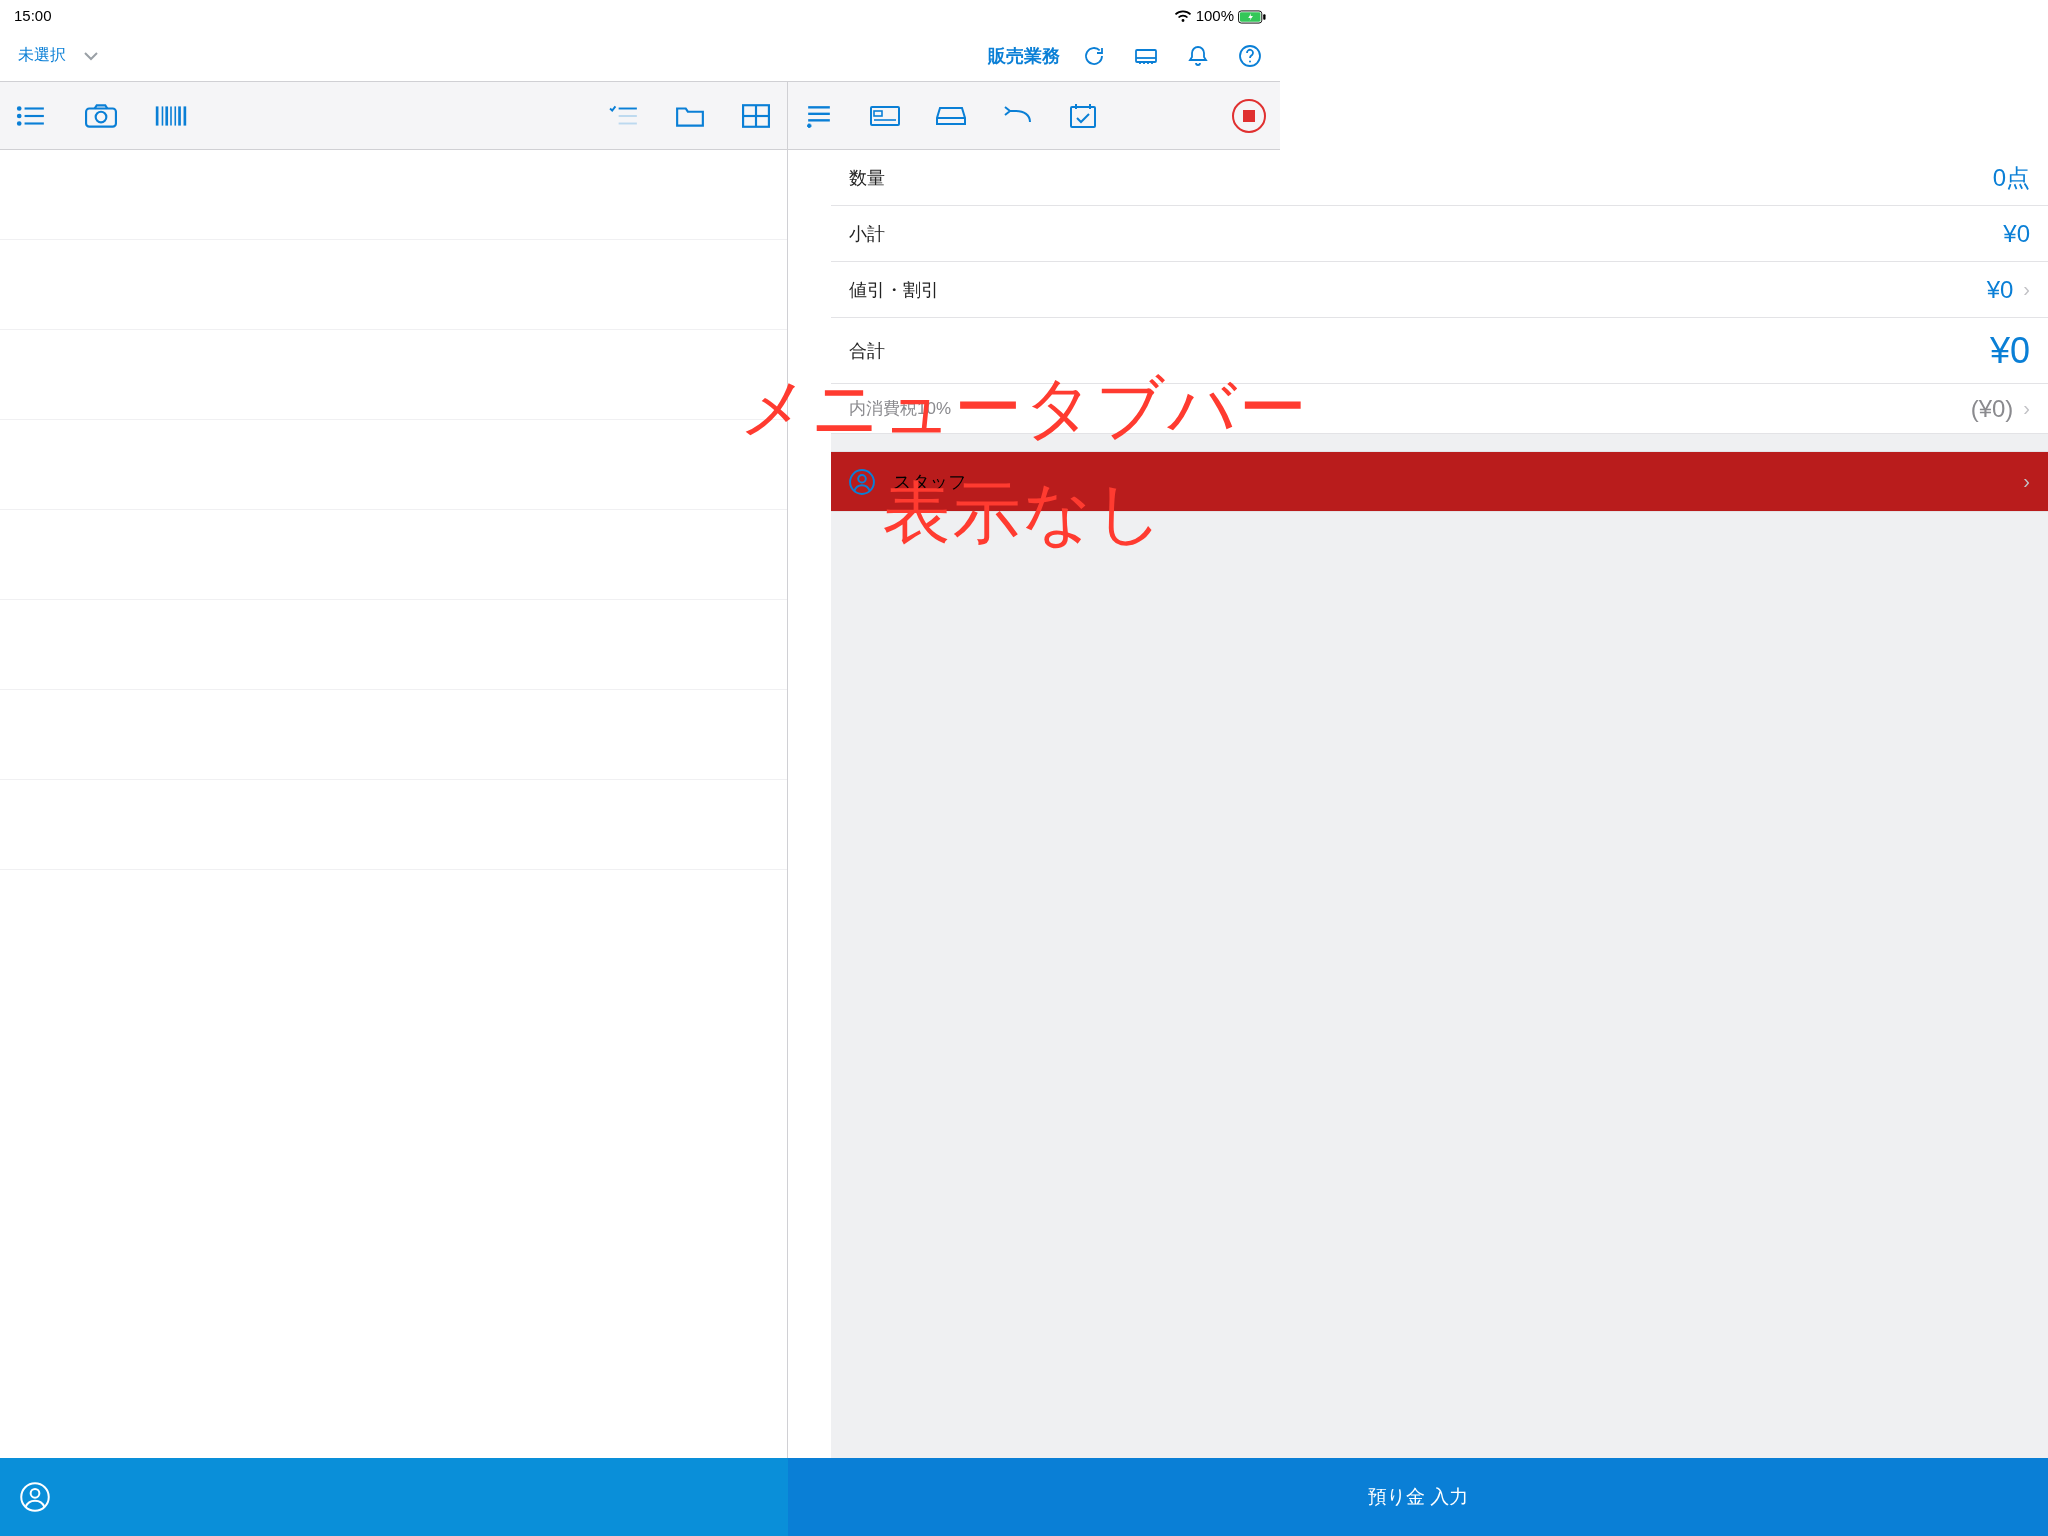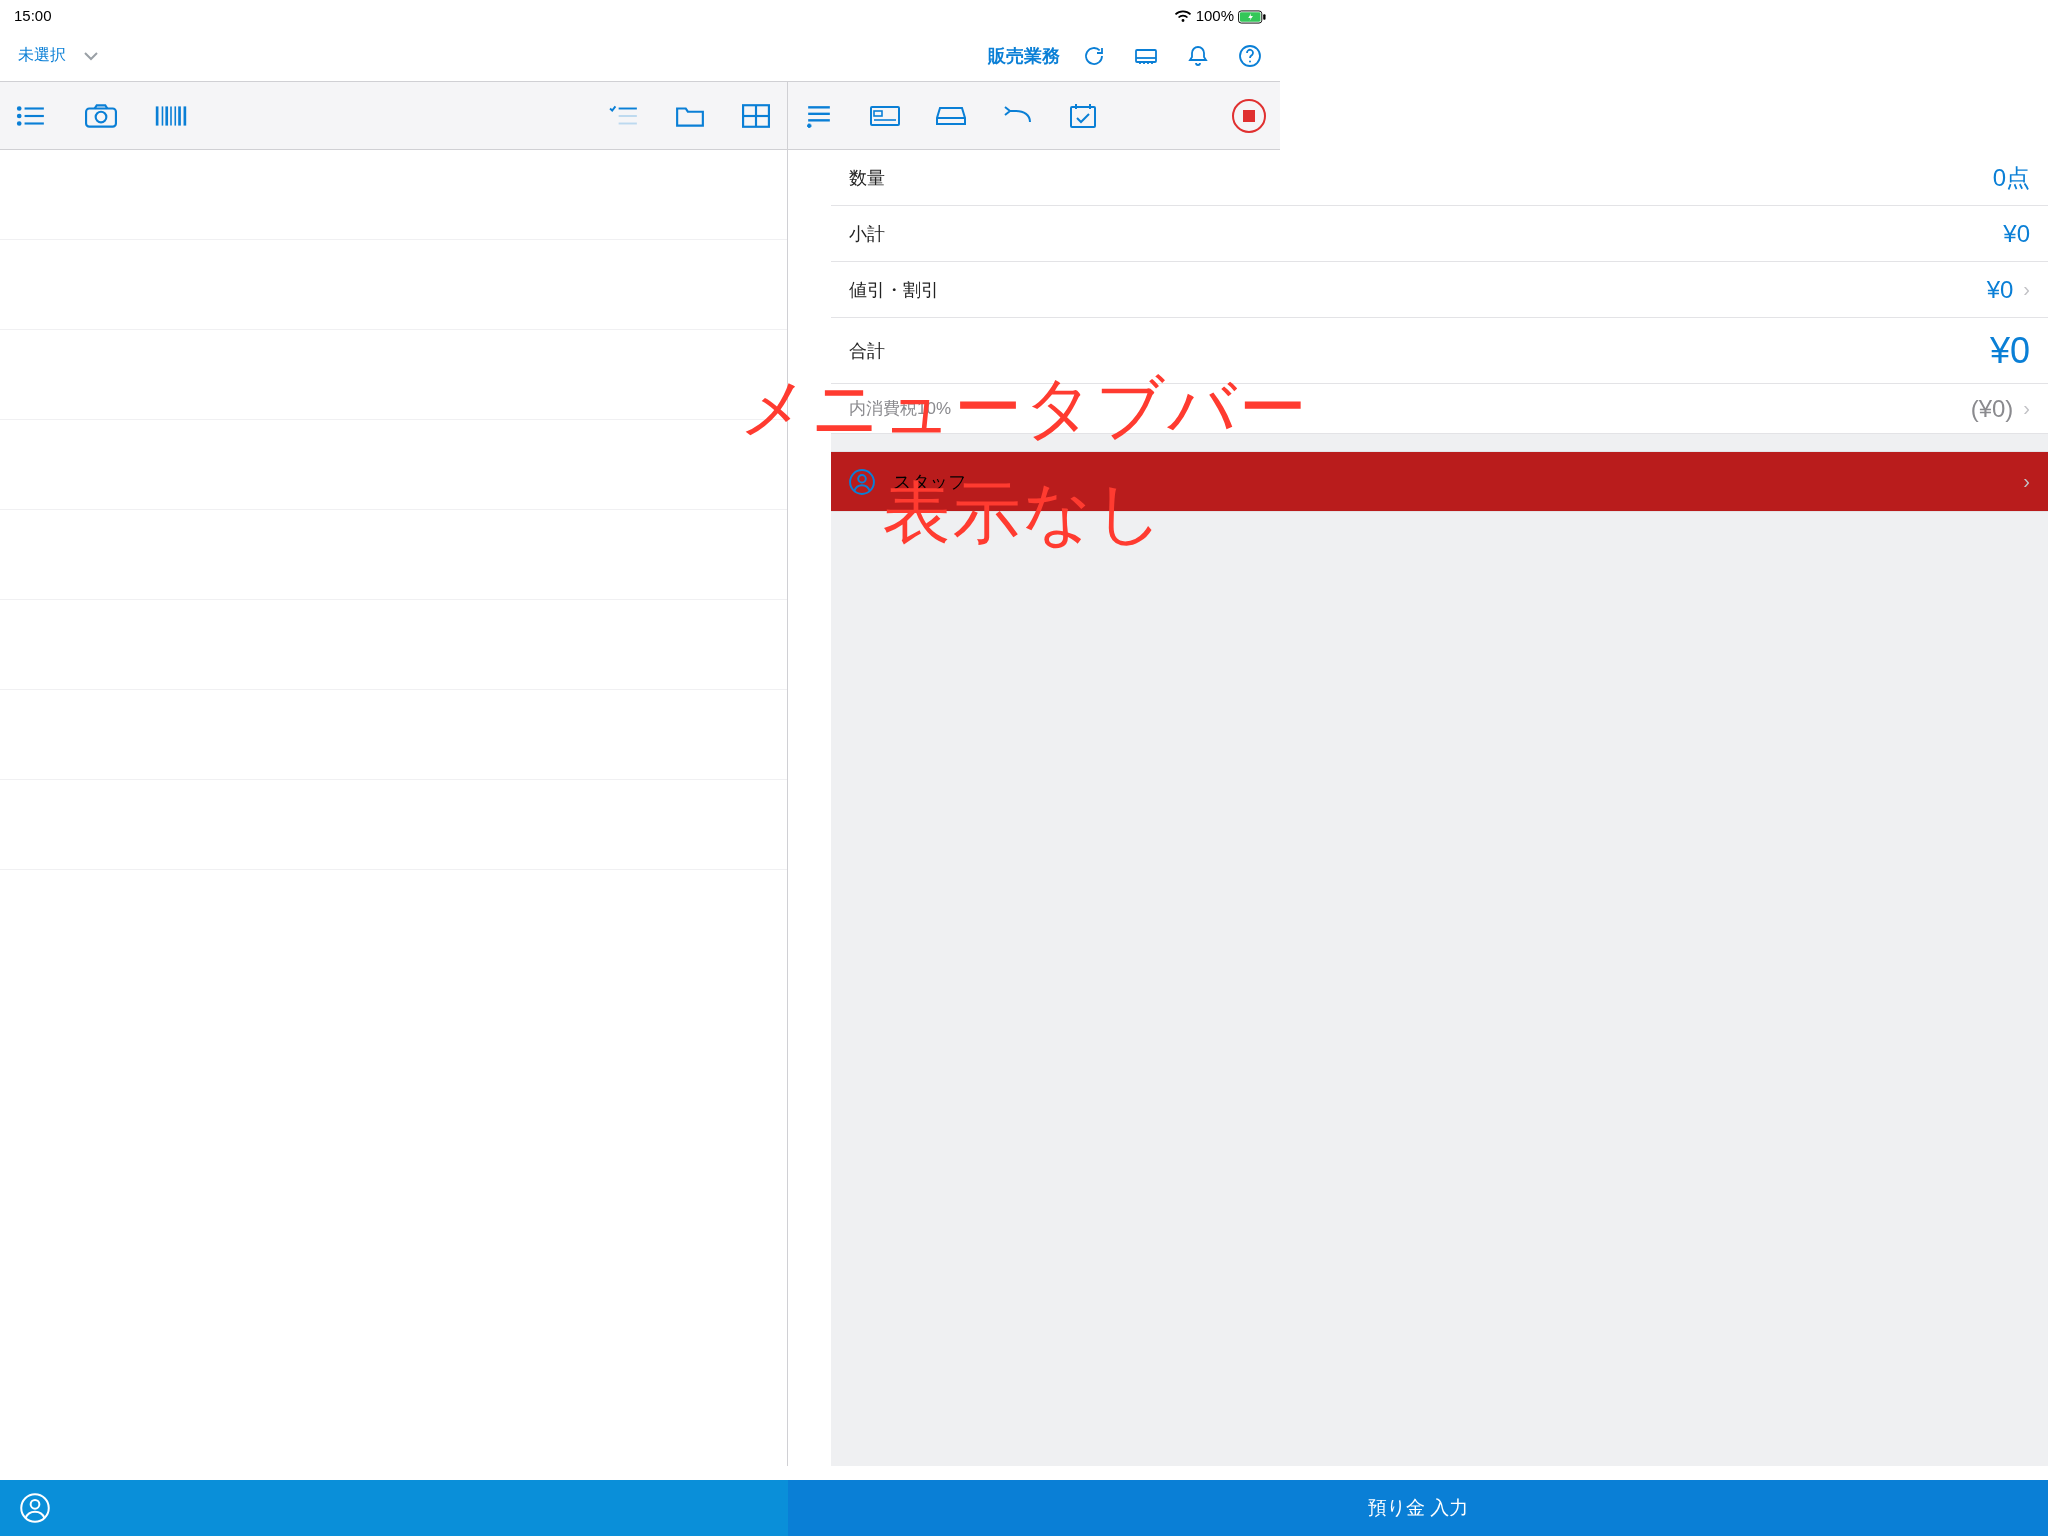--- a/index.html
+++ b/index.html
@@ -50,21 +50,21 @@
   .row-tax .row-value { color: #8a8a8e; }
   .chev { color: #c2c2c6; margin-left: 10px; font-size: 20px; }
   .val-wrap { display: flex; align-items: center; }
 
   .gap { height: 18px; background: #eff0f2; border-bottom: 1px solid #e3e3e6; }
   .row-staff { height: 60px; display: flex; align-items: center; gap: 18px; padding: 8px 18px; background: #b91c1c; border-bottom: 1px solid #e3e3e6; font-size: 18px; cursor: pointer; }
   .staff-icon { width: 26px; height: 26px; color: #0a7fd6; }
   .row-staff .chev { margin-left: auto; }
 
   
-  .bottom { position: absolute; bottom: 0; left: 0; right: 0; height: 56px; display: flex; }
+  .bottom { position: absolute; bottom: 0; left: 0; right: 0; height: 78px; display: flex; }
   .bottom-left { flex: 0 0 788px; background: #0a8fd9; display: flex; align-items: center; padding: 0 20px; }
   .bottom-right { flex: 1; background: #0a7fd6; display: flex; align-items: center; justify-content: center; color: #fff; font-size: 19px; cursor: pointer; }
   .user-icon { width: 30px; height: 30px; color: #fff; }
 
   
   .annotation { position: absolute; top: 355px; left: 0; right: 0; text-align: center; color: #ff3b30; font-size: 68px; font-weight: 500; line-height: 1.55; pointer-events: none; letter-spacing: 2px; }
 
   svg { display: block; }
 </style>
 </head>

